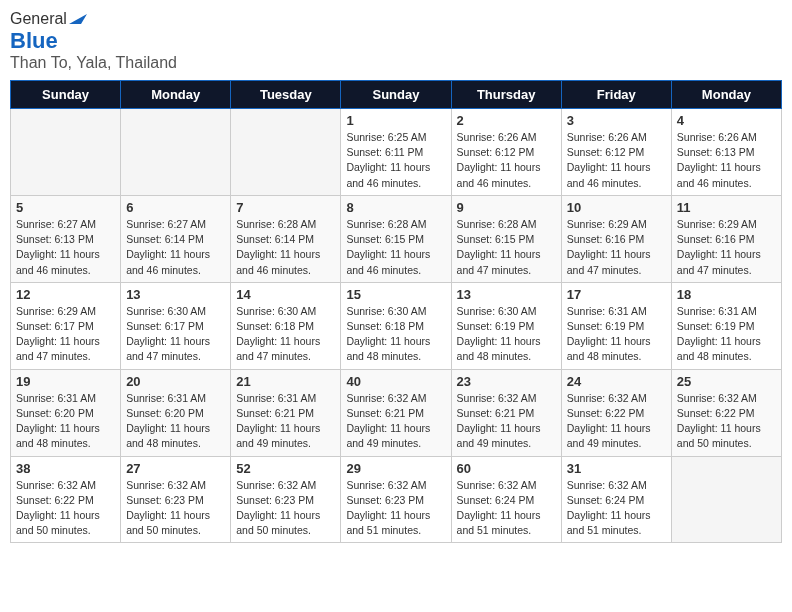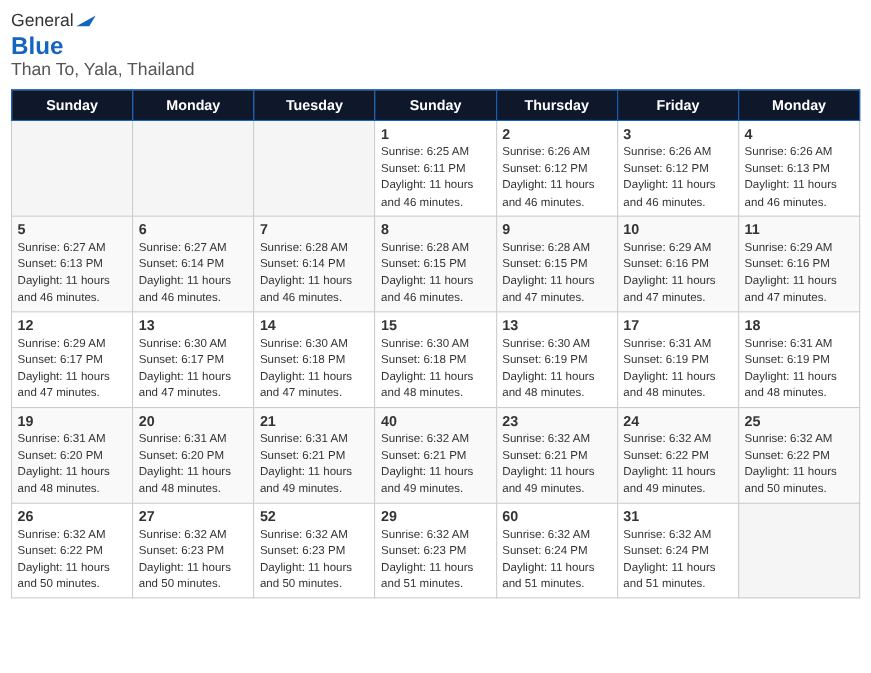--- a/index.html
+++ b/index.html
@@ -217,21 +217,21 @@
           <div class="day-number">24</div>
           <div class="day-info">Sunrise: 6:32 AM<br>Sunset: 6:22 PM<br>Daylight: 11 hours<br>and 49 minutes.</div>
         </td>
         <td>
           <div class="day-number">25</div>
           <div class="day-info">Sunrise: 6:32 AM<br>Sunset: 6:22 PM<br>Daylight: 11 hours<br>and 50 minutes.</div>
         </td>
       </tr>
       <tr>
         <td>
-          <div class="day-number">26</div>
+          <div class="day-number">38</div>
           <div class="day-info">Sunrise: 6:32 AM<br>Sunset: 6:22 PM<br>Daylight: 11 hours<br>and 50 minutes.</div>
         </td>
         <td>
           <div class="day-number">27</div>
           <div class="day-info">Sunrise: 6:32 AM<br>Sunset: 6:23 PM<br>Daylight: 11 hours<br>and 50 minutes.</div>
         </td>
         <td>
           <div class="day-number">52</div>
           <div class="day-info">Sunrise: 6:32 AM<br>Sunset: 6:23 PM<br>Daylight: 11 hours<br>and 50 minutes.</div>
         </td>

